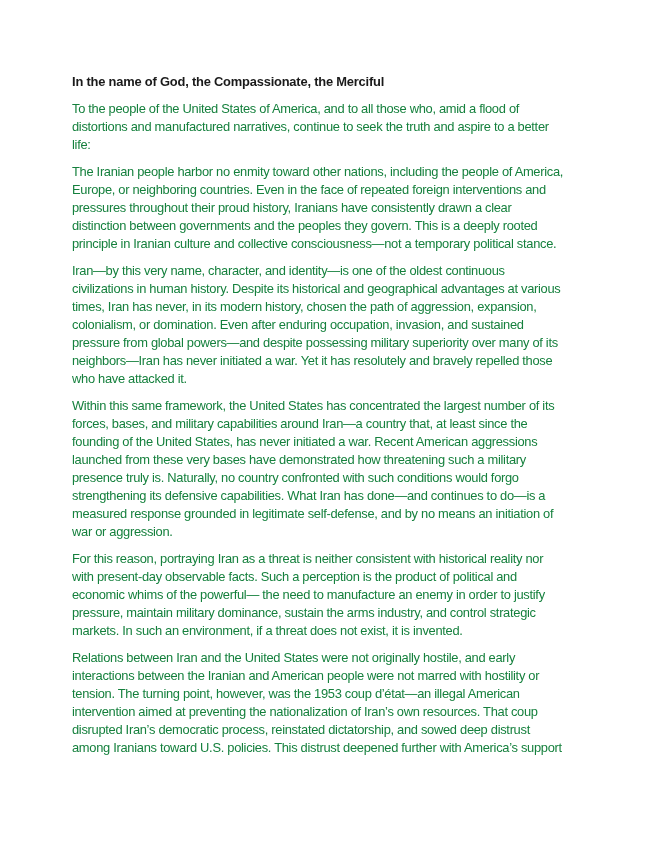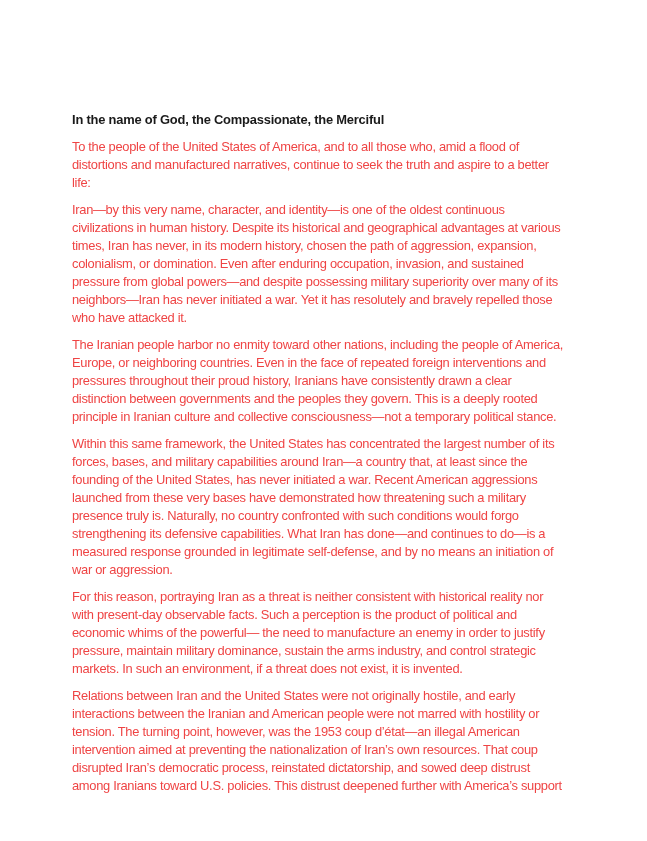--- a/index.html
+++ b/index.html
@@ -10,65 +10,65 @@
   body {
     width: 647px;
     height: 841px;
     overflow: hidden;
     font-family: "Liberation Sans", sans-serif;
   }
   .page {
     box-sizing: border-box;
     width: 647px;
     height: 841px;
-    padding: 111px 0 0 72px;
+    padding: 73px 0 0 72px;
     background: #ffffff;
   }
   .doc-heading {
     font-size: 12.9px;
     font-weight: 700;
     color: #1a1a1a;
     letter-spacing: -0.2px;
     line-height: 18px;
     margin: 0 0 9px 0;
     white-space: pre;
   }
   .doc-paragraph {
     font-size: 12.9px;
     font-weight: 400;
-    color: #ef4444;
+    color: #15803d;
     letter-spacing: -0.3px;
     line-height: 18px;
     margin: 0 0 9px 0;
     white-space: pre;
   }
 </style>
 </head>
 <body>
 
 <div class="page">
   <h1 class="doc-heading">In the name of God, the Compassionate, the Merciful</h1>
 
   <p class="doc-paragraph">To the people of the United States of America, and to all those who, amid a flood of
 distortions and manufactured narratives, continue to seek the truth and aspire to a better
 life:</p>
 
+  <p class="doc-paragraph">The Iranian people harbor no enmity toward other nations, including the people of America,
+Europe, or neighboring countries. Even in the face of repeated foreign interventions and
+pressures throughout their proud history, Iranians have consistently drawn a clear
+distinction between governments and the peoples they govern. This is a deeply rooted
+principle in Iranian culture and collective consciousness—not a temporary political stance.</p>
+
   <p class="doc-paragraph">Iran—by this very name, character, and identity—is one of the oldest continuous
 civilizations in human history. Despite its historical and geographical advantages at various
 times, Iran has never, in its modern history, chosen the path of aggression, expansion,
 colonialism, or domination. Even after enduring occupation, invasion, and sustained
 pressure from global powers—and despite possessing military superiority over many of its
 neighbors—Iran has never initiated a war. Yet it has resolutely and bravely repelled those
 who have attacked it.</p>
-
-  <p class="doc-paragraph">The Iranian people harbor no enmity toward other nations, including the people of America,
-Europe, or neighboring countries. Even in the face of repeated foreign interventions and
-pressures throughout their proud history, Iranians have consistently drawn a clear
-distinction between governments and the peoples they govern. This is a deeply rooted
-principle in Iranian culture and collective consciousness—not a temporary political stance.</p>
 
   <p class="doc-paragraph">Within this same framework, the United States has concentrated the largest number of its
 forces, bases, and military capabilities around Iran—a country that, at least since the
 founding of the United States, has never initiated a war. Recent American aggressions
 launched from these very bases have demonstrated how threatening such a military
 presence truly is. Naturally, no country confronted with such conditions would forgo
 strengthening its defensive capabilities. What Iran has done—and continues to do—is a
 measured response grounded in legitimate self-defense, and by no means an initiation of
 war or aggression.</p>
 

